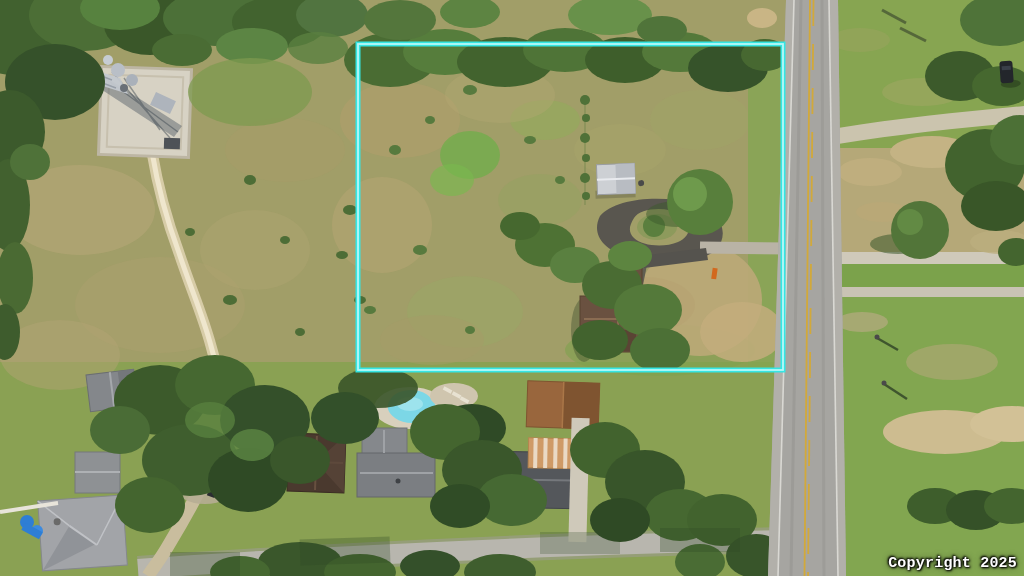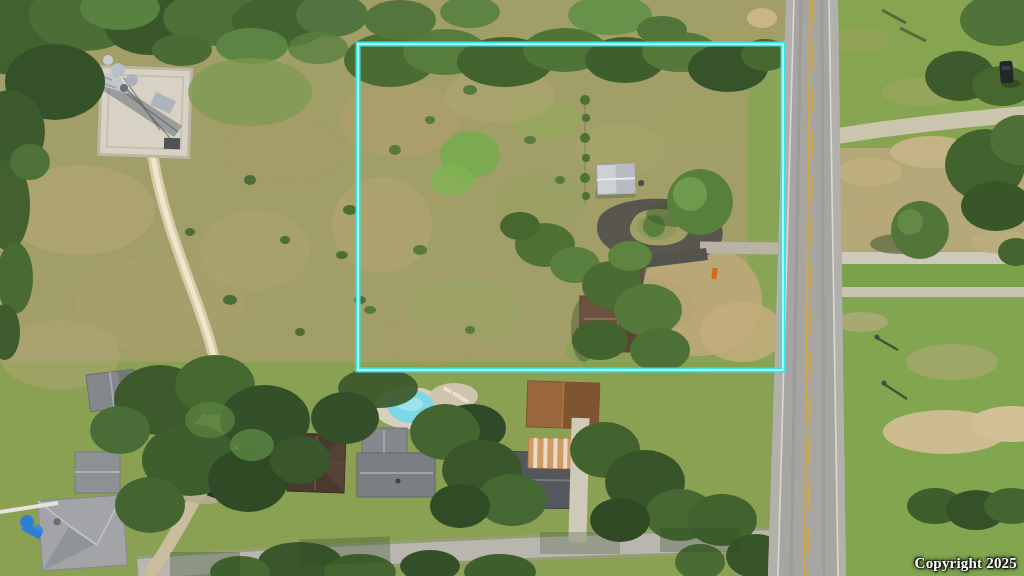--- a/index.html
+++ b/index.html
@@ -1,17 +1,17 @@
 <!DOCTYPE html>
 <html><head>
 <meta charset="utf-8">
 <style>
   html,body{margin:0;padding:0;background:#222;}
   .canvas{position:relative;width:1024px;height:576px;overflow:hidden;
-          font-family:Liberation Serif, serif;background:#a3a06a;}
+          font-family:Liberation Mono, monospace;background:#a3a06a;}
   .canvas svg{position:absolute;left:0;top:0;}
   .watermark{position:absolute;right:7px;bottom:3px;text-align:right;
              color:#fff;font-weight:bold;font-size:15px;line-height:19px;
              letter-spacing:.2px;
              text-shadow:0 0 3px rgba(0,0,0,.95),1px 1px 2px #000,-1px -1px 2px #000,0 0 6px rgba(0,0,0,.7);}
 </style>
 </head>
 <body>
 
 <div class="canvas">

